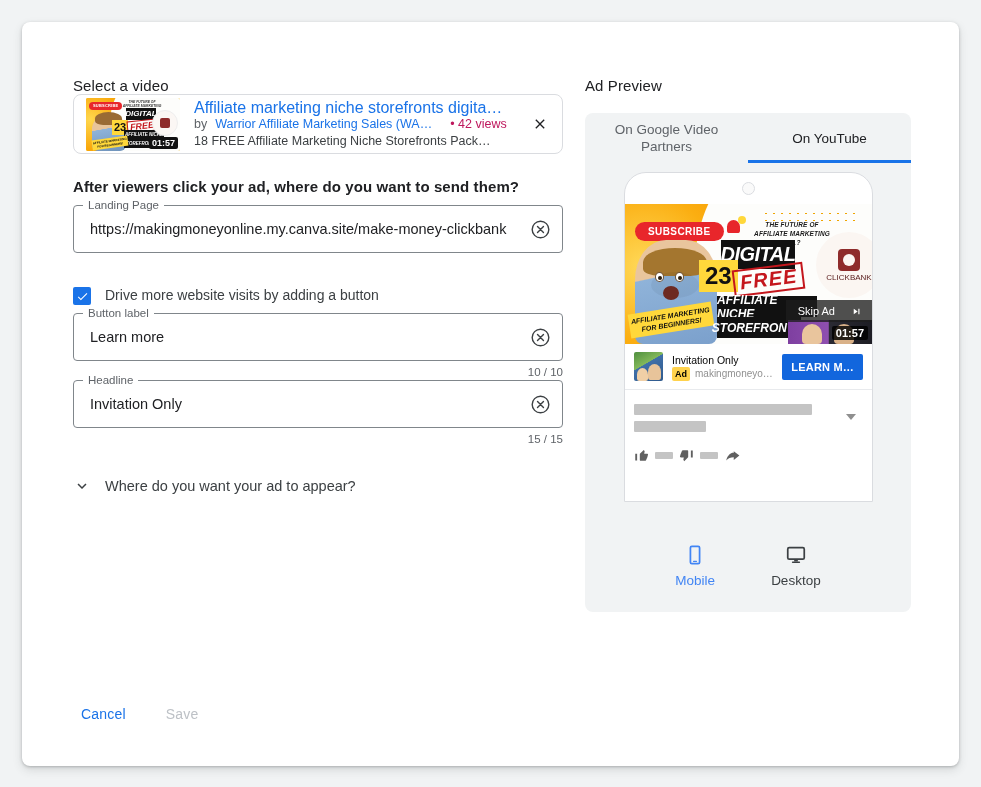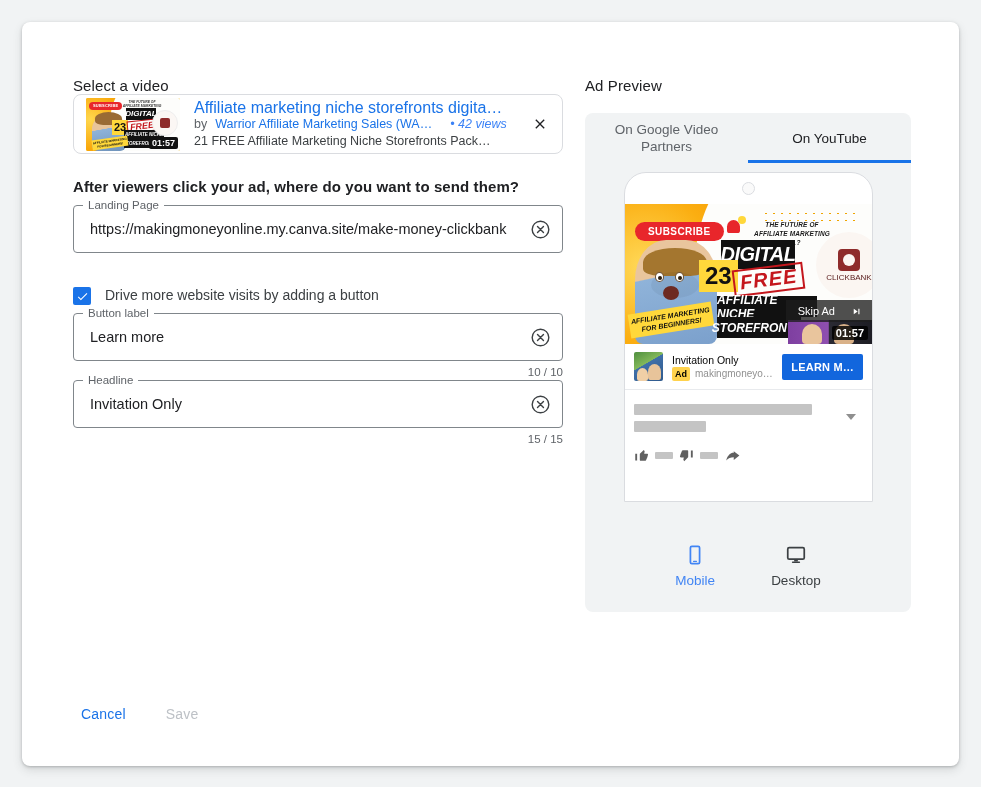--- a/index.html
+++ b/index.html
@@ -137,21 +137,21 @@
     white-space: nowrap; overflow: hidden; text-overflow: ellipsis;
     line-height: 17px;
   }
   .vc-row2 { display:flex; align-items:baseline; gap:8px; line-height:17px; }
   .vc-by { font-size:12.5px; color:#5f6368; white-space:nowrap; }
   .vc-channel {
     font-size:12.5px; color:#1a73e8; max-width:225px;
     white-space:nowrap; overflow:hidden; text-overflow:ellipsis;
     display:inline-block; vertical-align:bottom;
   }
-  .vc-views { font-size:12.5px; color:#3b82f6; white-space:nowrap; margin-left:10px;font-style:italic;}
+  .vc-views { font-size:12.5px; color:#be185d; white-space:nowrap; margin-left:10px;}
   .vc-desc {
     font-size:12.5px; color:#3c4043; line-height:17px;
     white-space:nowrap; overflow:hidden; text-overflow:ellipsis;
   }
   .vc-close {
     flex: 0 0 auto; width:44px; height:44px;
     display:flex; align-items:center; justify-content:center;
     color:#202124; cursor:pointer;
   }
 
@@ -515,21 +515,21 @@
         <div class="tb-ylw">AFFILIATE MARKETING FOR BEGINNERS!</div>
         <div class="tb-dur">01:57</div>
       </div>
       <div class="vc-meta">
         <div class="vc-title">Affiliate marketing niche storefronts digita…</div>
         <div class="vc-row2">
           <span class="vc-by">by </span>
           <span class="vc-channel">Warrior Affiliate Marketing Sales (WA…</span>
           <span class="vc-views">• 42 views</span>
         </div>
-        <div class="vc-desc">21 FREE Affiliate Marketing Niche Storefronts Pack…</div>
+        <div class="vc-desc">18 FREE Affiliate Marketing Niche Storefronts Pack…</div>
       </div>
       <div class="vc-close">
         <svg width="16" height="16" viewBox="0 0 24 24">
           <path fill="currentColor" d="M19 6.41 17.59 5 12 10.59 6.41 5 5 6.41 10.59 12 5 17.59 6.41 19 12 13.41 17.59 19 19 17.59 13.41 12z"></path>
         </svg>
       </div>
     </div>
 
     <div class="prompt-heading">After viewers click your ad, where do you want to send them?</div>
 
@@ -570,20 +570,26 @@
       <input type="text" value="Invitation Only" style="">
       <span class="clear-btn">
         <svg width="21" height="21" viewBox="0 0 24 24">
           <circle cx="12" cy="12" r="9.5" fill="none" stroke="#3c4043" stroke-width="1.6"></circle>
           <path d="M8.6 8.6 15.4 15.4M15.4 8.6 8.6 15.4" stroke="#3c4043" stroke-width="1.6" stroke-linecap="round"></path>
         </svg>
       </span>
     </div>
     <div class="counter">15 / 15</div>
 
+    <div class="expander">
+      <svg width="18" height="18" viewBox="0 0 24 24">
+        <path fill="#3c4043" d="M7.41 8.59 12 13.17l4.59-4.58L18 10l-6 6-6-6z"></path>
+      </svg>
+      <span class="lbl">Where do you want your ad to appear?</span>
+    </div>
   </div>
 
   <div class="actions">
     <button class="btn-text btn-cancel">Cancel</button>
     <button class="btn-text btn-save">Save</button>
   </div>
 
   <div class="right-col">
     <div class="section-title">Ad Preview</div>
 

